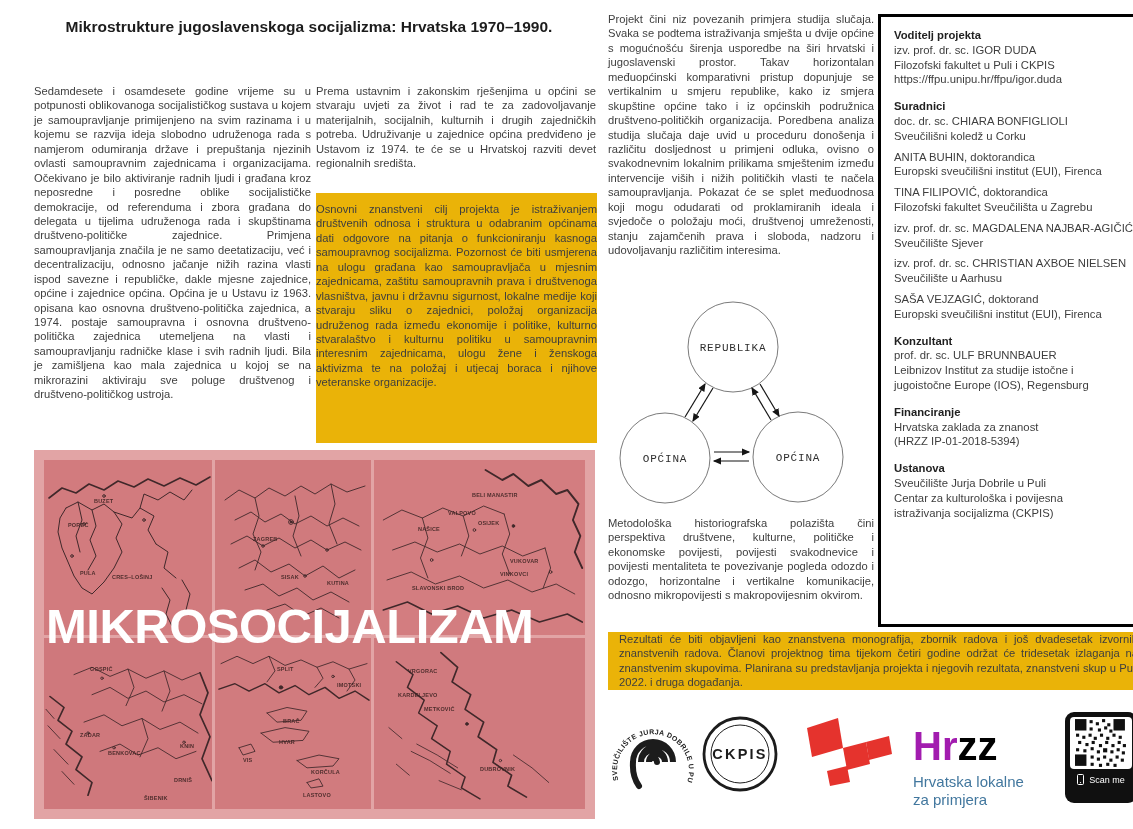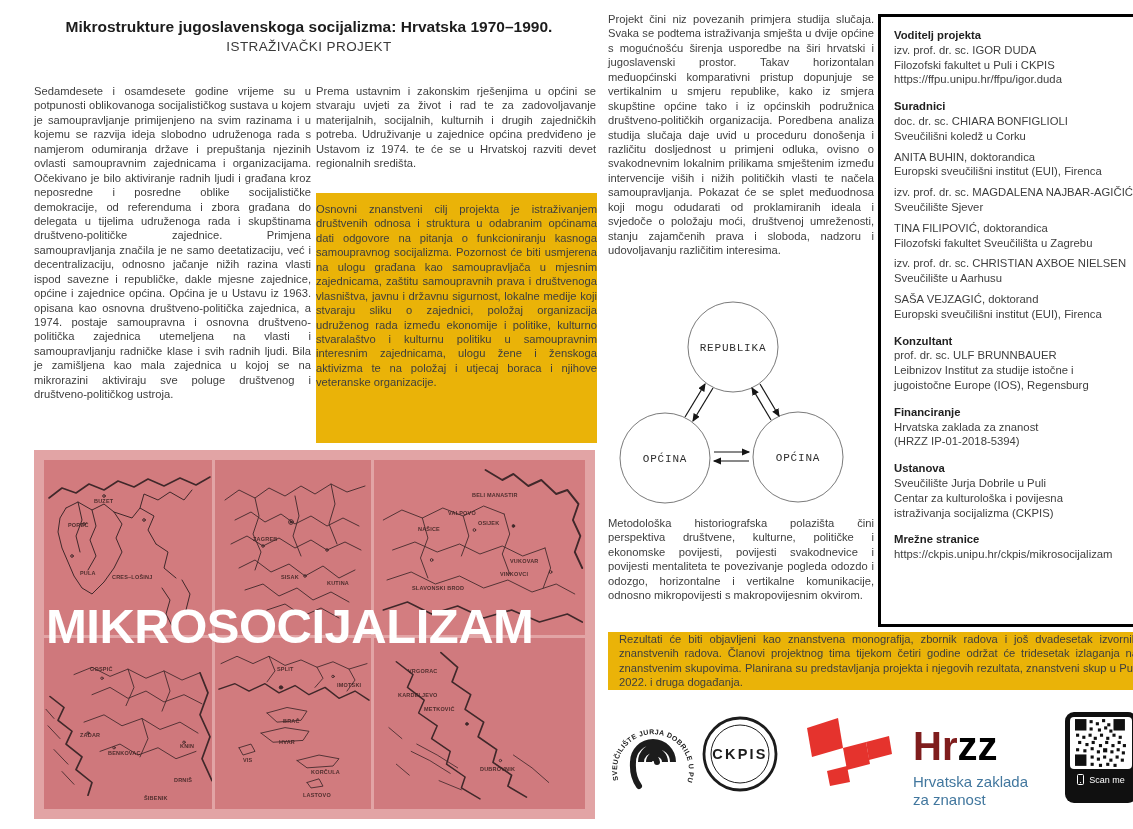--- a/index.html
+++ b/index.html
@@ -39,36 +39,35 @@
   .overlay-title{position:absolute;left:12px;top:148px;font-size:49px;font-weight:bold;
           color:#ffffff;letter-spacing:-0.5px;white-space:nowrap;}
   
   .diag text{font-size:11px;letter-spacing:.8px;fill:#2e2e2e;}
   
   .seal{left:589px;top:708px;width:88px;height:100px;}
   .ckpis{left:681px;top:715px;width:78px;height:78px;}
   .hrzzmark{left:785px;top:713px;width:92px;height:74px;}
   .hrzztxt{left:893px;top:726px;width:150px;}
   .hrzz-word{font-size:40px;font-weight:bold;line-height:1;}
-  .hrzz-hr{color:#7f1d1d;}
+  .hrzz-hr{color:#a21caf;}
   .hrzz-zz{color:#000000;}
   .hrzz-sub{font-size:15px;color:#42779e;line-height:1.2;margin-top:7px;}
   .qr{left:1045px;top:712px;width:72px;height:91px;background:#101010;border-radius:9px;}
   .qr-white{position:absolute;left:5px;top:5px;width:62px;height:52px;background:#fff;border-radius:4px;}
   .qr-label{position:absolute;left:0;top:62px;width:100%;display:flex;align-items:center;
             justify-content:center;gap:5px;color:#fff;font-size:9px;}
 </style>
 </head>
 <body>
 
 <div class="page">
 
   <div class="abs header">
     <div class="title">Mikrostrukture jugoslavenskoga socijalizma: Hrvatska 1970–1990.</div>
-    <div class="subtitle">ISTRAŽIVAČKI PROJEKT</div>
   </div>
 
   <div class="abs c1 just">Sedamdesete i osamdesete godine vrijeme su u potpunosti oblikovanoga socijalističkog sustava u kojem je samoupravljanje primijenjeno na svim razinama i u kojemu se razvija ideja slobodno udruženoga rada s namjerom odumiranja države i prepuštanja njezinih ovlasti samoupravnim zajednicama i organizacijama. Očekivano je bilo aktiviranje radnih ljudi i građana kroz neposredne i posredne oblike socijalističke demokracije, od referenduma i zbora građana do delegata u tijelima udruženoga rada i skupštinama društveno-političke zajednice. Primjena samoupravljanja značila je ne samo deetatizaciju, već i decentralizaciju, odnosno jačanje nižih razina vlasti ispod savezne i republičke, dakle mjesne zajednice, općine i zajednice općina. Općina je u Ustavu iz 1963. opisana kao osnovna društveno-politička zajednica, a 1974. postaje samoupravna i osnovna društveno-politička zajednica utemeljena na vlasti i samoupravljanju radničke klase i svih radnih ljudi. Bila je zamišljena kao mala zajednica u kojoj se na mikrorazini aktiviraju sve poluge društvenog i društveno-političkog ustroja.</div>
 
   <div class="abs c2p just">Prema ustavnim i zakonskim rješenjima u općini se stvaraju uvjeti za život i rad te za zadovoljavanje materijalnih, socijalnih, kulturnih i drugih zajedničkih potreba. Udruživanje u zajednice općina predviđeno je Ustavom iz 1974. te će se u Hrvatskoj razviti devet regionalnih središta.</div>
   <div class="abs c2b just">Osnovni znanstveni cilj projekta je istraživanjem društvenih odnosa i struktura u odabranim općinama dati odgovore na pitanja o funkcioniranju kasnoga samoupravnog socijalizma. Pozornost će biti usmjerena na ulogu građana kao samoupravljača u mjesnim zajednicama, zaštitu samoupravnih prava i društvenoga vlasništva, javnu i državnu sigurnost, lokalne medije koji stvaraju sliku o zajednici, položaj organizacija udruženog rada između ekonomije i politike, kulturno stvaralaštvo i kulturnu politiku u samoupravnim interesnim zajednicama, ulogu žene i ženskoga aktivizma te na položaj i utjecaj boraca i njihove veteranske organizacije.</div>
 
   <div class="abs c3a just">Projekt čini niz povezanih primjera studija slučaja. Svaka se podtema istraživanja smješta u dvije općine s mogućnošću širenja usporedbe na širi hrvatski i jugoslavenski prostor. Takav horizontalan međuopćinski komparativni pristup dopunjuje se vertikalnim u smjeru republike, kako iz smjera skupštine općine tako i iz općinskih podružnica društveno-političkih organizacija. Poredbena analiza studija slučaja daje uvid u proceduru donošenja i različitu dosljednost u primjeni odluka, ovisno o svakodnevnim lokalnim prilikama smještenim između intervencije viših i nižih političkih vlasti te načela samoupravljanja. Pokazat će se splet međuodnosa koji mogu odudarati od proklamiranih ideala i svjedoče o položaju moći, društvenoj umreženosti, stanju zajamčenih prava i sloboda, nadzoru i udovoljavanju različitim interesima.</div>
 
   <div class="abs diag">
@@ -108,26 +107,26 @@
       <div class="sec-head">Suradnici</div>
       <div class="grp">
         <div>doc. dr. sc. CHIARA BONFIGLIOLI</div>
         <div>Sveučilišni koledž u Corku</div>
       </div>
       <div class="grp">
         <div>ANITA BUHIN, doktorandica</div>
         <div>Europski sveučilišni institut (EUI), Firenca</div>
       </div>
       <div class="grp">
+        <div>TINA FILIPOVIĆ, doktorandica</div>
+        <div>Filozofski fakultet Sveučilišta u Zagrebu</div>
+      </div>
+      <div class="grp">
         <div>izv. prof. dr. sc. MAGDALENA NAJBAR-AGIČIĆ</div>
         <div>Sveučilište Sjever</div>
-      </div>
-      <div class="grp">
-        <div>TINA FILIPOVIĆ, doktorandica</div>
-        <div>Filozofski fakultet Sveučilišta u Zagrebu</div>
       </div>
       <div class="grp">
         <div>izv. prof. dr. sc. CHRISTIAN AXBOE NIELSEN</div>
         <div>Sveučilište u Aarhusu</div>
       </div>
       <div class="grp">
         <div>SAŠA VEJZAGIĆ, doktorand</div>
         <div>Europski sveučilišni institut (EUI), Firenca</div>
       </div>
     </div>
@@ -140,24 +139,20 @@
     <div class="sec">
       <div class="sec-head">Financiranje</div>
       <div>Hrvatska zaklada za znanost</div>
       <div>(HRZZ IP-01-2018-5394)</div>
     </div>
     <div class="sec">
       <div class="sec-head">Ustanova</div>
       <div>Sveučilište Jurja Dobrile u Puli</div>
       <div>Centar za kulturološka i povijesna</div>
       <div>istraživanja socijalizma (CKPIS)</div>
-    </div>
-    <div class="sec" style="margin-bottom:0;">
-      <div class="sec-head">Mrežne stranice</div>
-      <div>https://ckpis.unipu.hr/ckpis/mikrosocijalizam</div>
     </div>
   </div>
 
   <div class="abs rbox just">Rezultati će biti objavljeni kao znanstvena monografija, zbornik radova i još dvadesetak izvornih znanstvenih radova. Članovi projektnog tima tijekom četiri godine održat će tridesetak izlaganja na znanstvenim skupovima. Planirana su predstavljanja projekta i njegovih rezultata, znanstveni skup u Puli 2022. i druga događanja.</div>
 
   <div class="abs maps">
 
     <div class="panel" style="background:#d27b7e">
       <svg viewBox="0 0 168 175" preserveAspectRatio="none">
         <g fill="none" stroke="#40282a" stroke-width="1" stroke-linejoin="round" stroke-linecap="round">
@@ -340,22 +335,22 @@
         <polygon points="38,35 61,29 65,51 42,57"></polygon>
         <polygon points="61,29 84,23 87,41 64,47"></polygon>
         <polygon points="22,58 42,53 45,69 25,73"></polygon>
       </g>
     </svg>
   </div>
 
   <div class="abs hrzztxt">
     <div class="hrzz-word"><span class="hrzz-hr">Hr</span><span class="hrzz-zz">zz</span></div>
     <div class="hrzz-sub">
-      <div>Hrvatska zaklada</div>
-      <div>za znanost</div>
+      <div>Hrvatska lokalne</div>
+      <div>za primjera</div>
     </div>
   </div>
 
   <div class="abs qr">
     <div class="qr-white">
       <svg viewBox="0 0 56 50" width="62" height="52">
         <g fill="#101010">
           <rect x="3" y="2" width="11" height="11"></rect>
           <rect x="40" y="2" width="11" height="11"></rect>
           <rect x="3" y="36" width="11" height="11"></rect>

